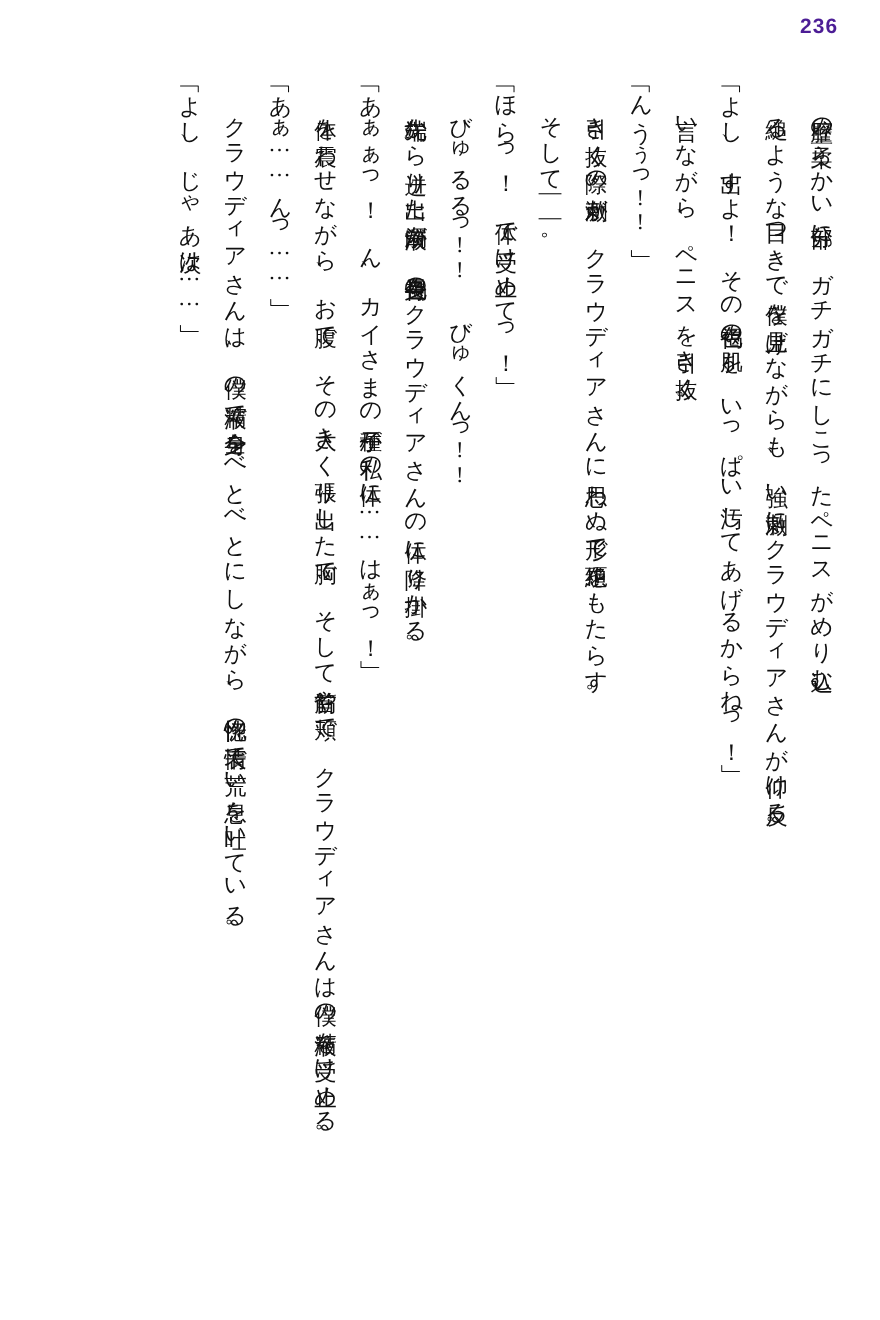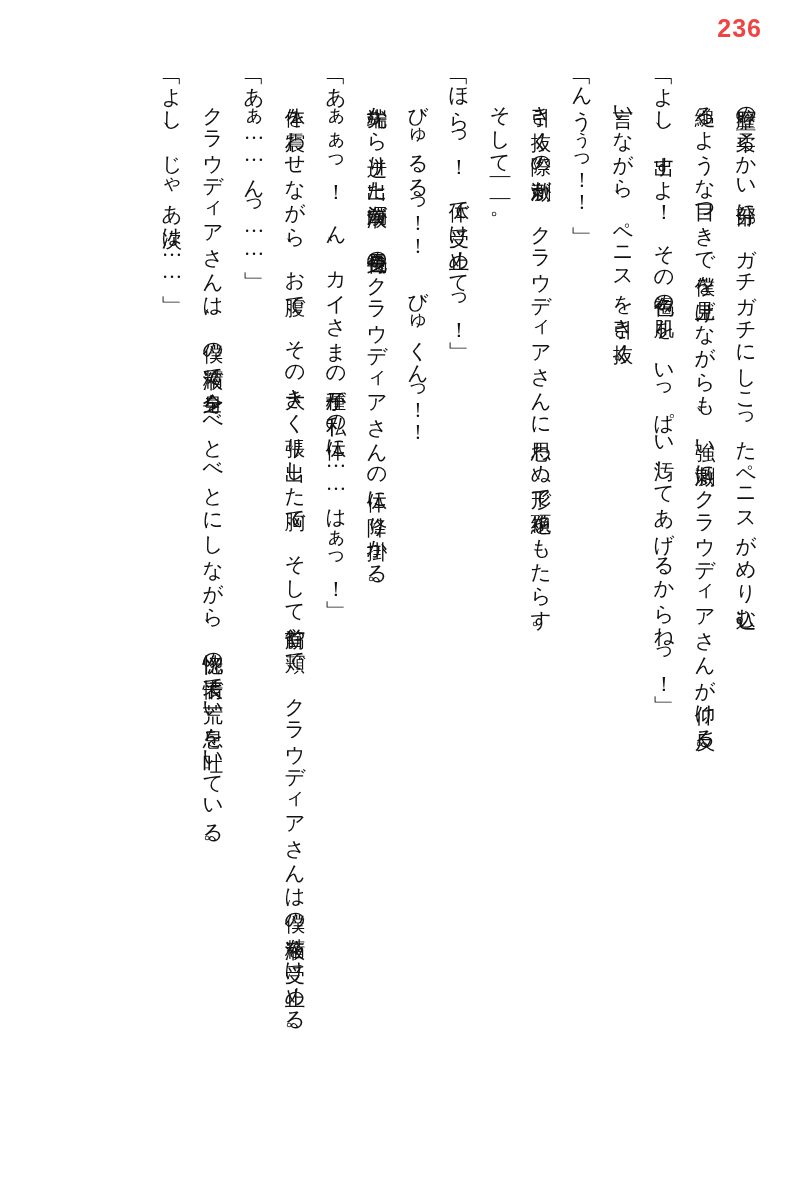--- a/index.html
+++ b/index.html
@@ -19,24 +19,24 @@
     width: 800px;
     height: 1200px;
     box-sizing: border-box;
     background: #ffffff;
   }
   .page-number {
     position: absolute;
     top: 14px;
     right: 38px;
     font-family: "Liberation Sans", "DejaVu Sans", sans-serif;
-    font-size: 25px;
+    font-size: 19px;
     font-weight: bold;
     letter-spacing: 1px;
-    color: #ef4444;
+    color: #4c1d95;
   }
   .text-body {
     position: absolute;
     top: 72px;
     right: 34px;
     left: 34px;
     bottom: 30px;
     writing-mode: vertical-rl;
     text-orientation: upright;
     font-size: 20.5px;

